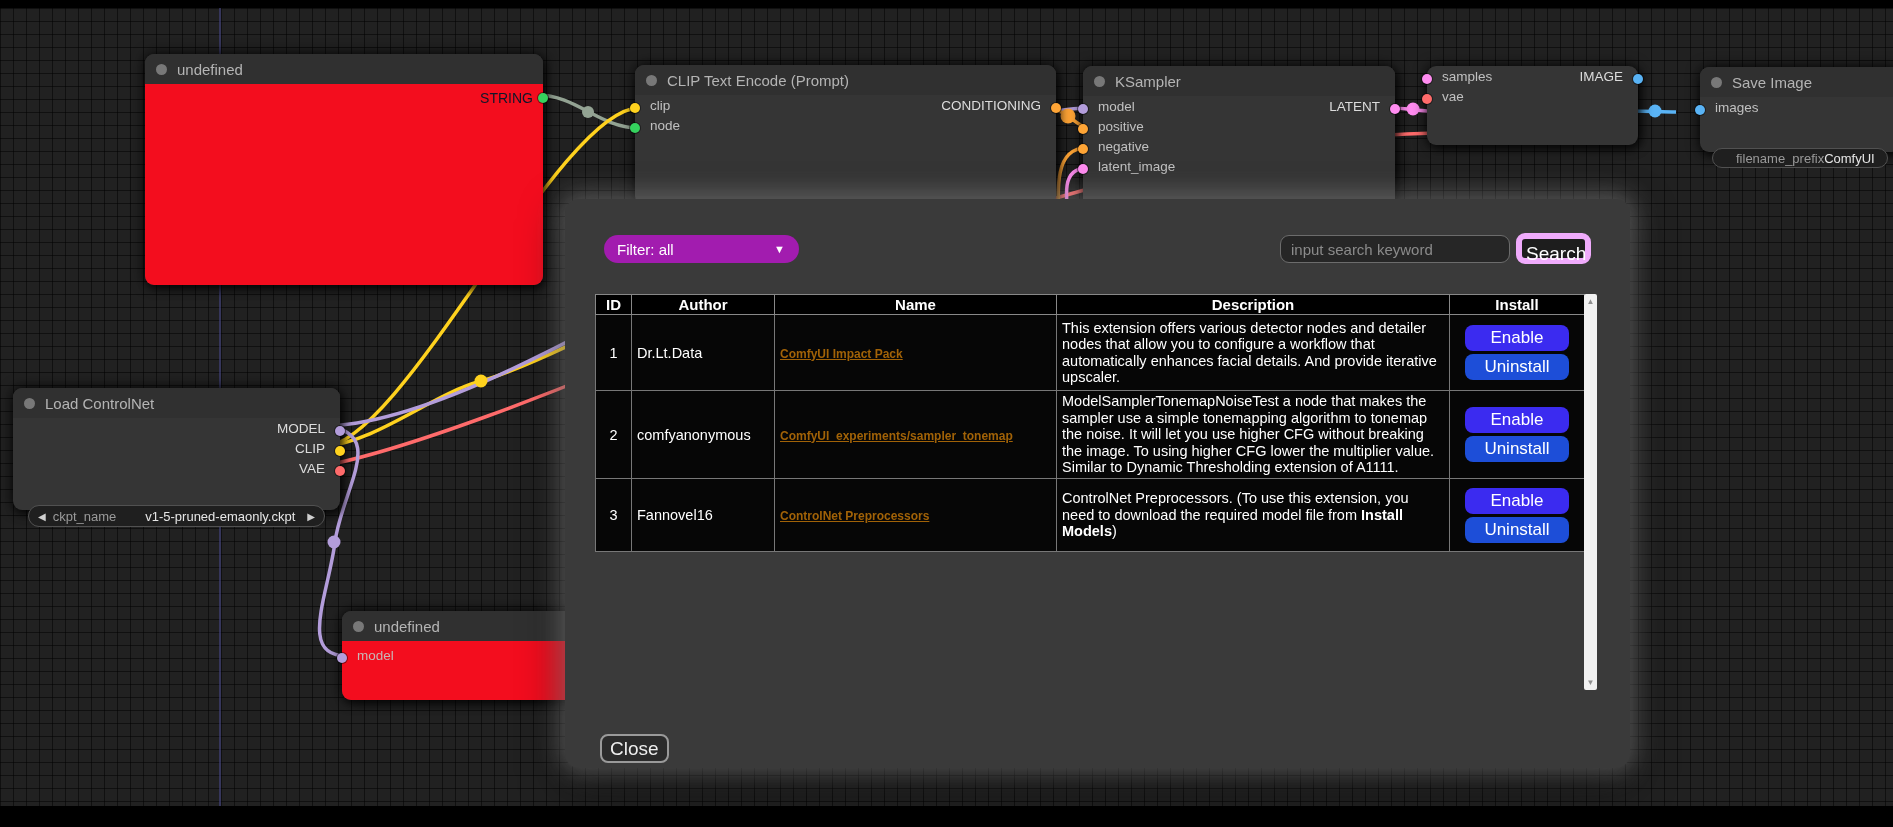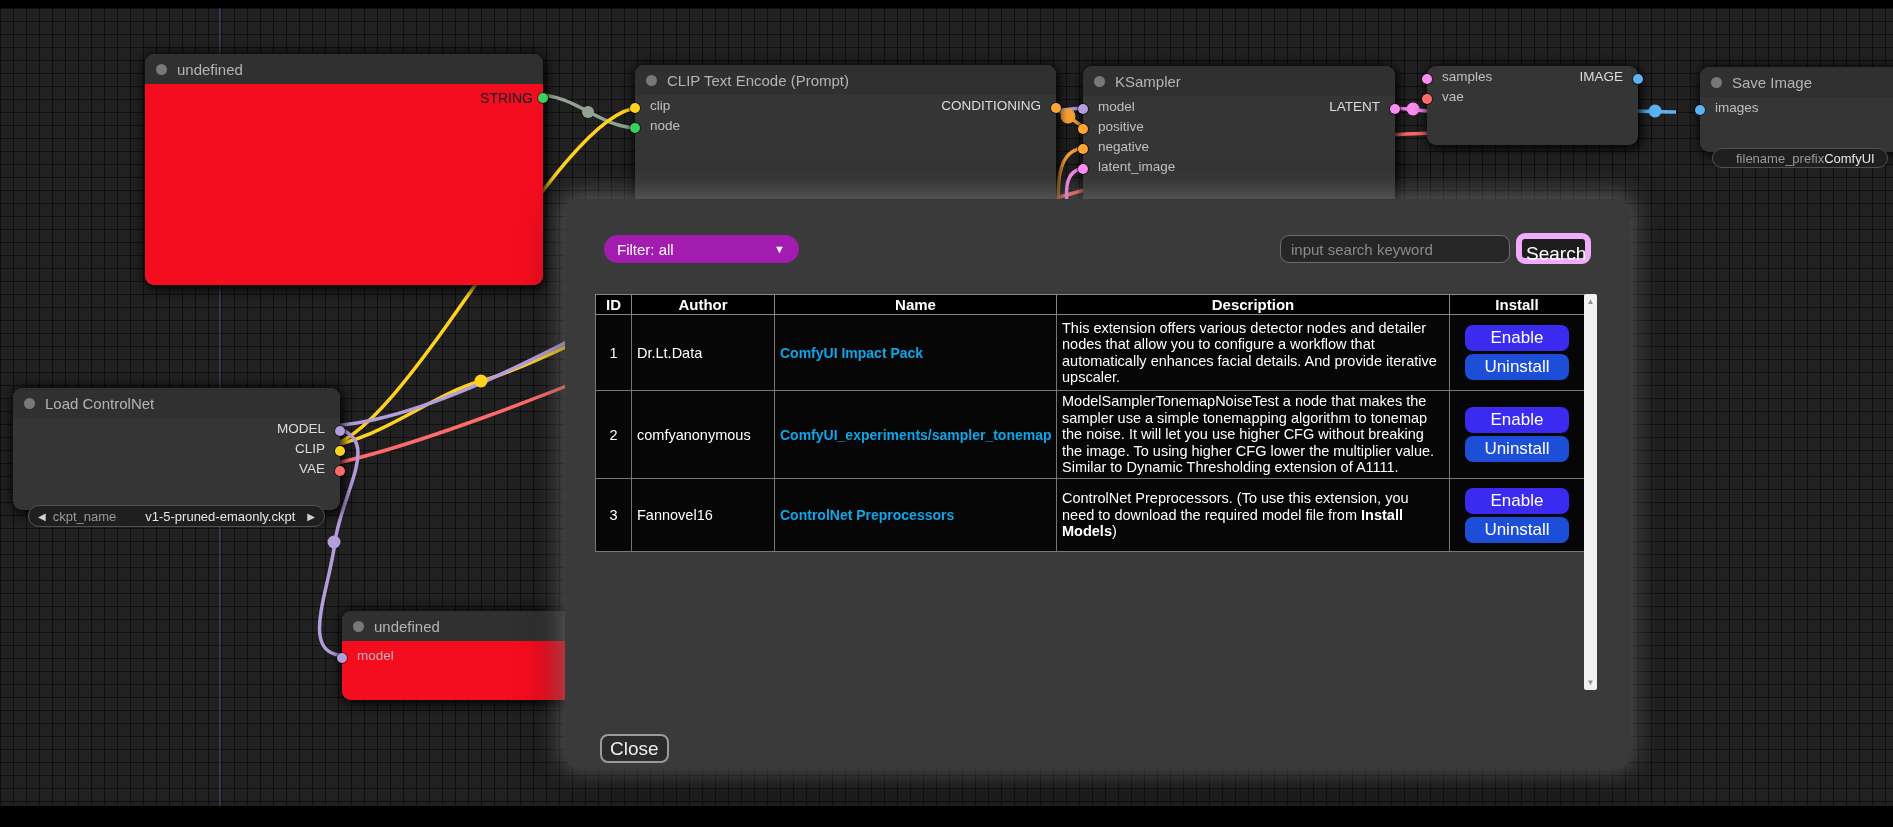--- a/index.html
+++ b/index.html
@@ -58,21 +58,21 @@
     border:6px solid #f0abfc;border-radius:9px;color:#fff;font-size:19px;cursor:pointer;padding:4px;}
   #table-wrap{position:absolute;left:30px;top:73px;width:1002px;height:396px;margin-top:22px;}
   table.ext{border-collapse:collapse;width:989px;table-layout:fixed;background:transparent;}
   table.ext th{background:#000;color:#fff;font-weight:bold;font-size:15px;
     border:1px solid #888;padding:1px 2px;height:20px;}
   table.ext td{background:#060606;color:#fff;font-size:14.5px;border:1px solid #777;
     padding:2px 5px;vertical-align:middle;}
   col.c-id{width:36px;} col.c-author{width:143px;} col.c-name{width:282px;}
   col.c-desc{width:393px;} col.c-install{width:135px;}
   td.cell-id{text-align:center;}
-  td.cell-name a{color:#0ea5e9;font-weight:bold;cursor:pointer;font-size:14px;}
+  td.cell-name a{color:#a16207;font-weight:bold;text-decoration:underline;cursor:pointer;font-size:12px;}
   td.cell-desc{font-size:14.3px;line-height:16.5px;padding:2px 6px;}
   td.cell-install{text-align:center;padding:2px;}
   .btn-enable,.btn-uninstall{display:block;width:104px;height:26px;margin:3px auto;border:none;
     border-radius:8px;color:#fff;font-size:17px;cursor:pointer;padding:0;}
   .btn-enable{background:#3b2bf0;}
   .btn-uninstall{background:#1d4ed8;}
   #scrollbar{position:absolute;right:0;top:0;width:13px;height:396px;background:#f1f1f1;
     border-radius:2px;cursor:pointer;}
   #scrollbar .sb-arrow{position:absolute;left:0;width:13px;color:#8f8f8f;font-size:8px;text-align:center;}
   #close-btn{position:absolute;left:35px;top:535px;min-width:60px;height:29px;background:#2b2b2b;

